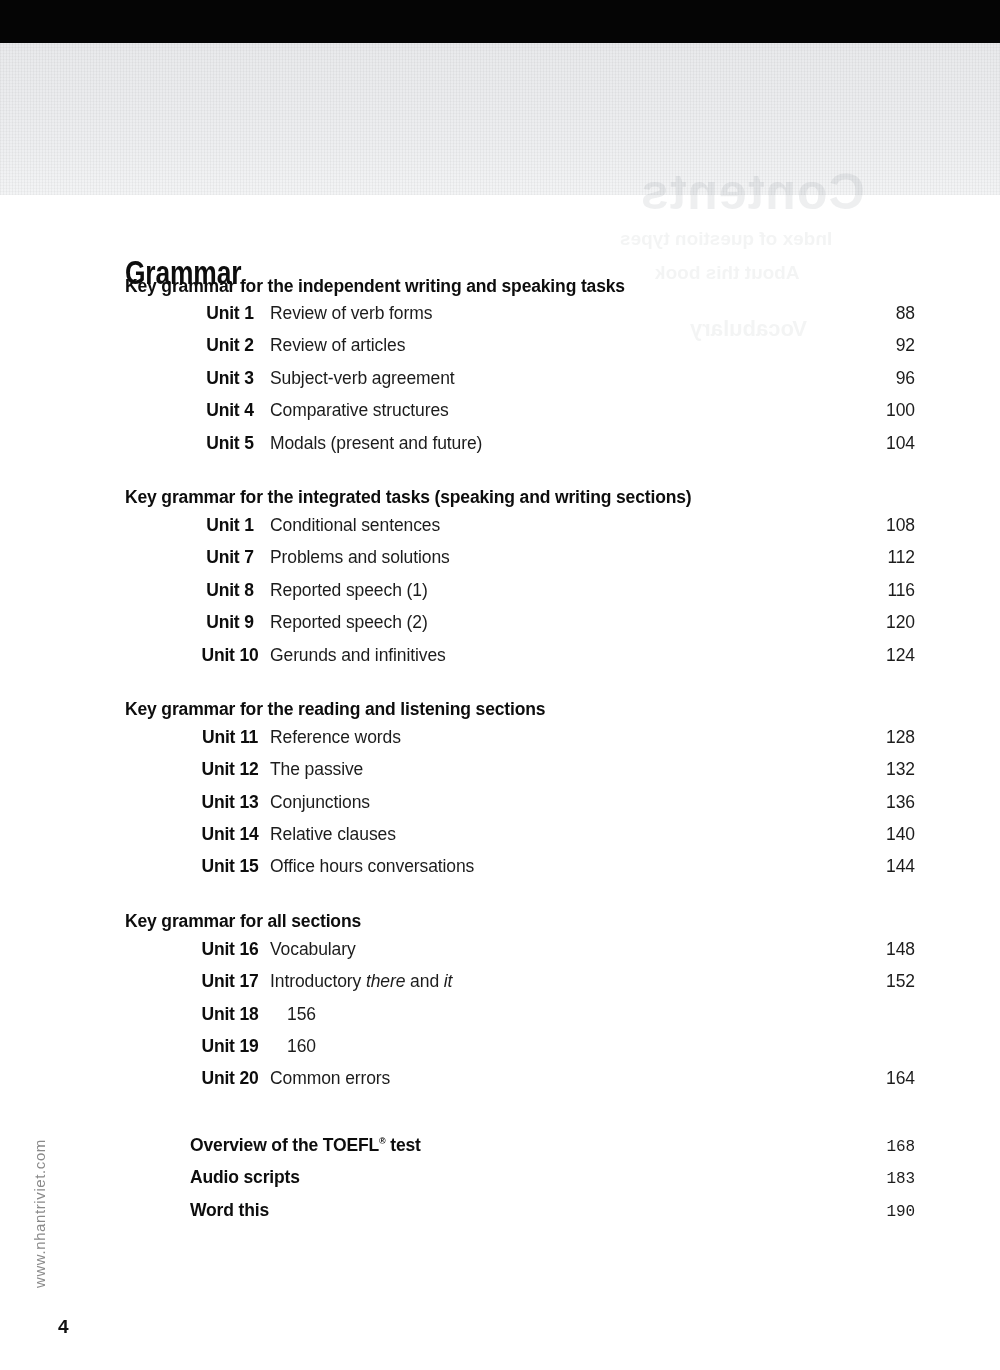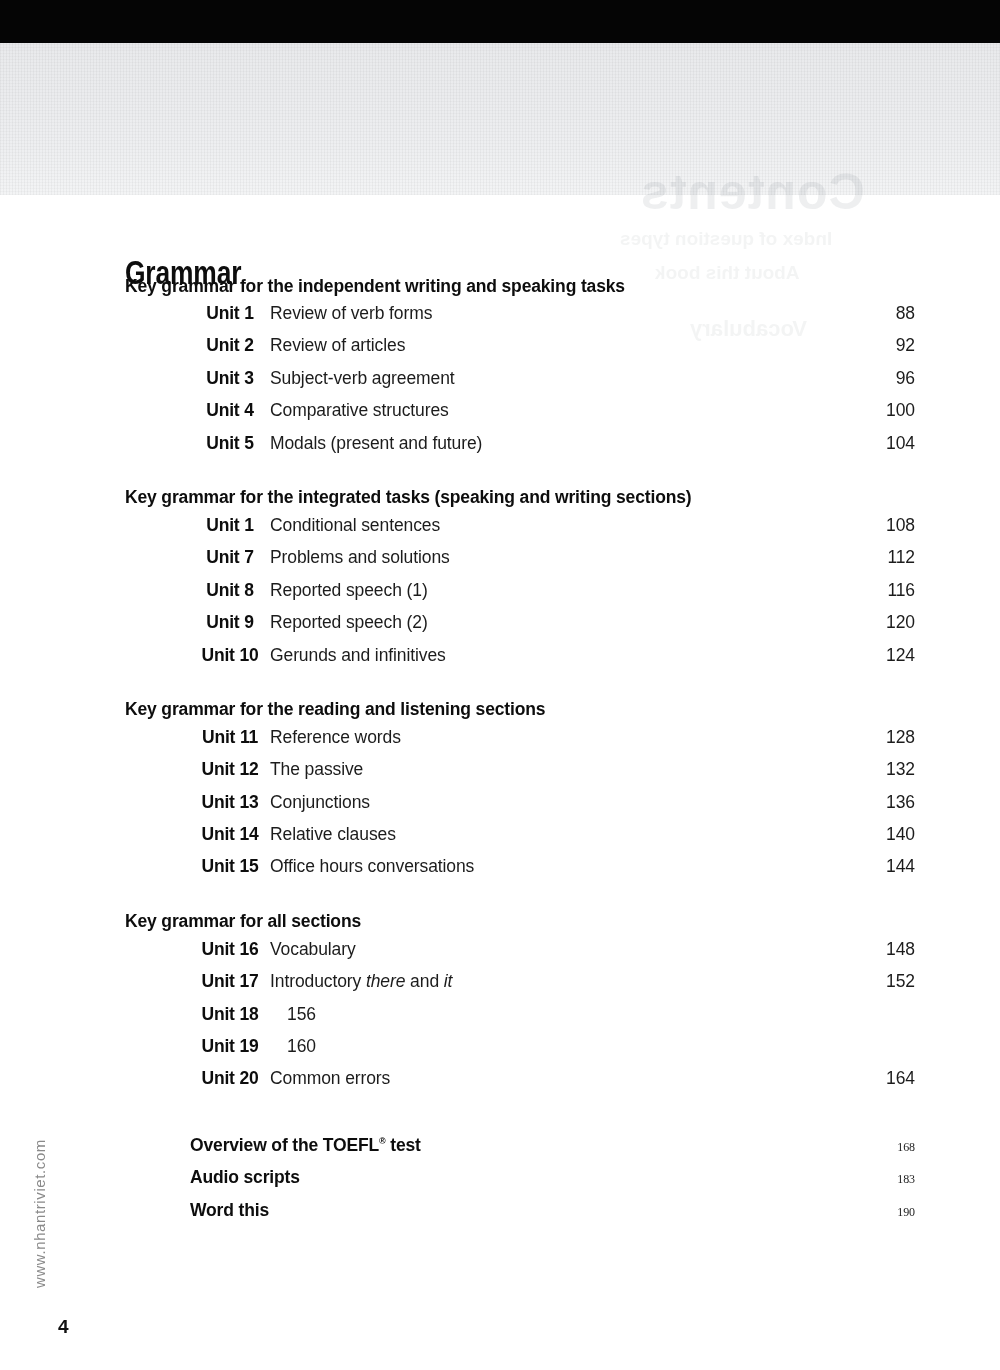--- a/index.html
+++ b/index.html
@@ -211,23 +211,23 @@
     white-space: nowrap;
   }
   .back-entry .back-title sup {
     font-size: 9px;
     vertical-align: super;
     line-height: 0;
   }
   .back-entry .page-no {
     flex: 0 0 46px;
     text-align: right;
-    font-family: Liberation Serif, serif;
+    font-family: Liberation Mono, monospace;
     font-weight: normal;
-    font-size: 12px;
+    font-size: 16px;
     letter-spacing: -0.1px;
     color: #1c1c1c;
   }
 </style>
 </head>
 <body>
 
 <div class="scan-black-band"></div>
 <div class="scan-gray-strip">
   <div class="ghost-contents">Contents</div>

